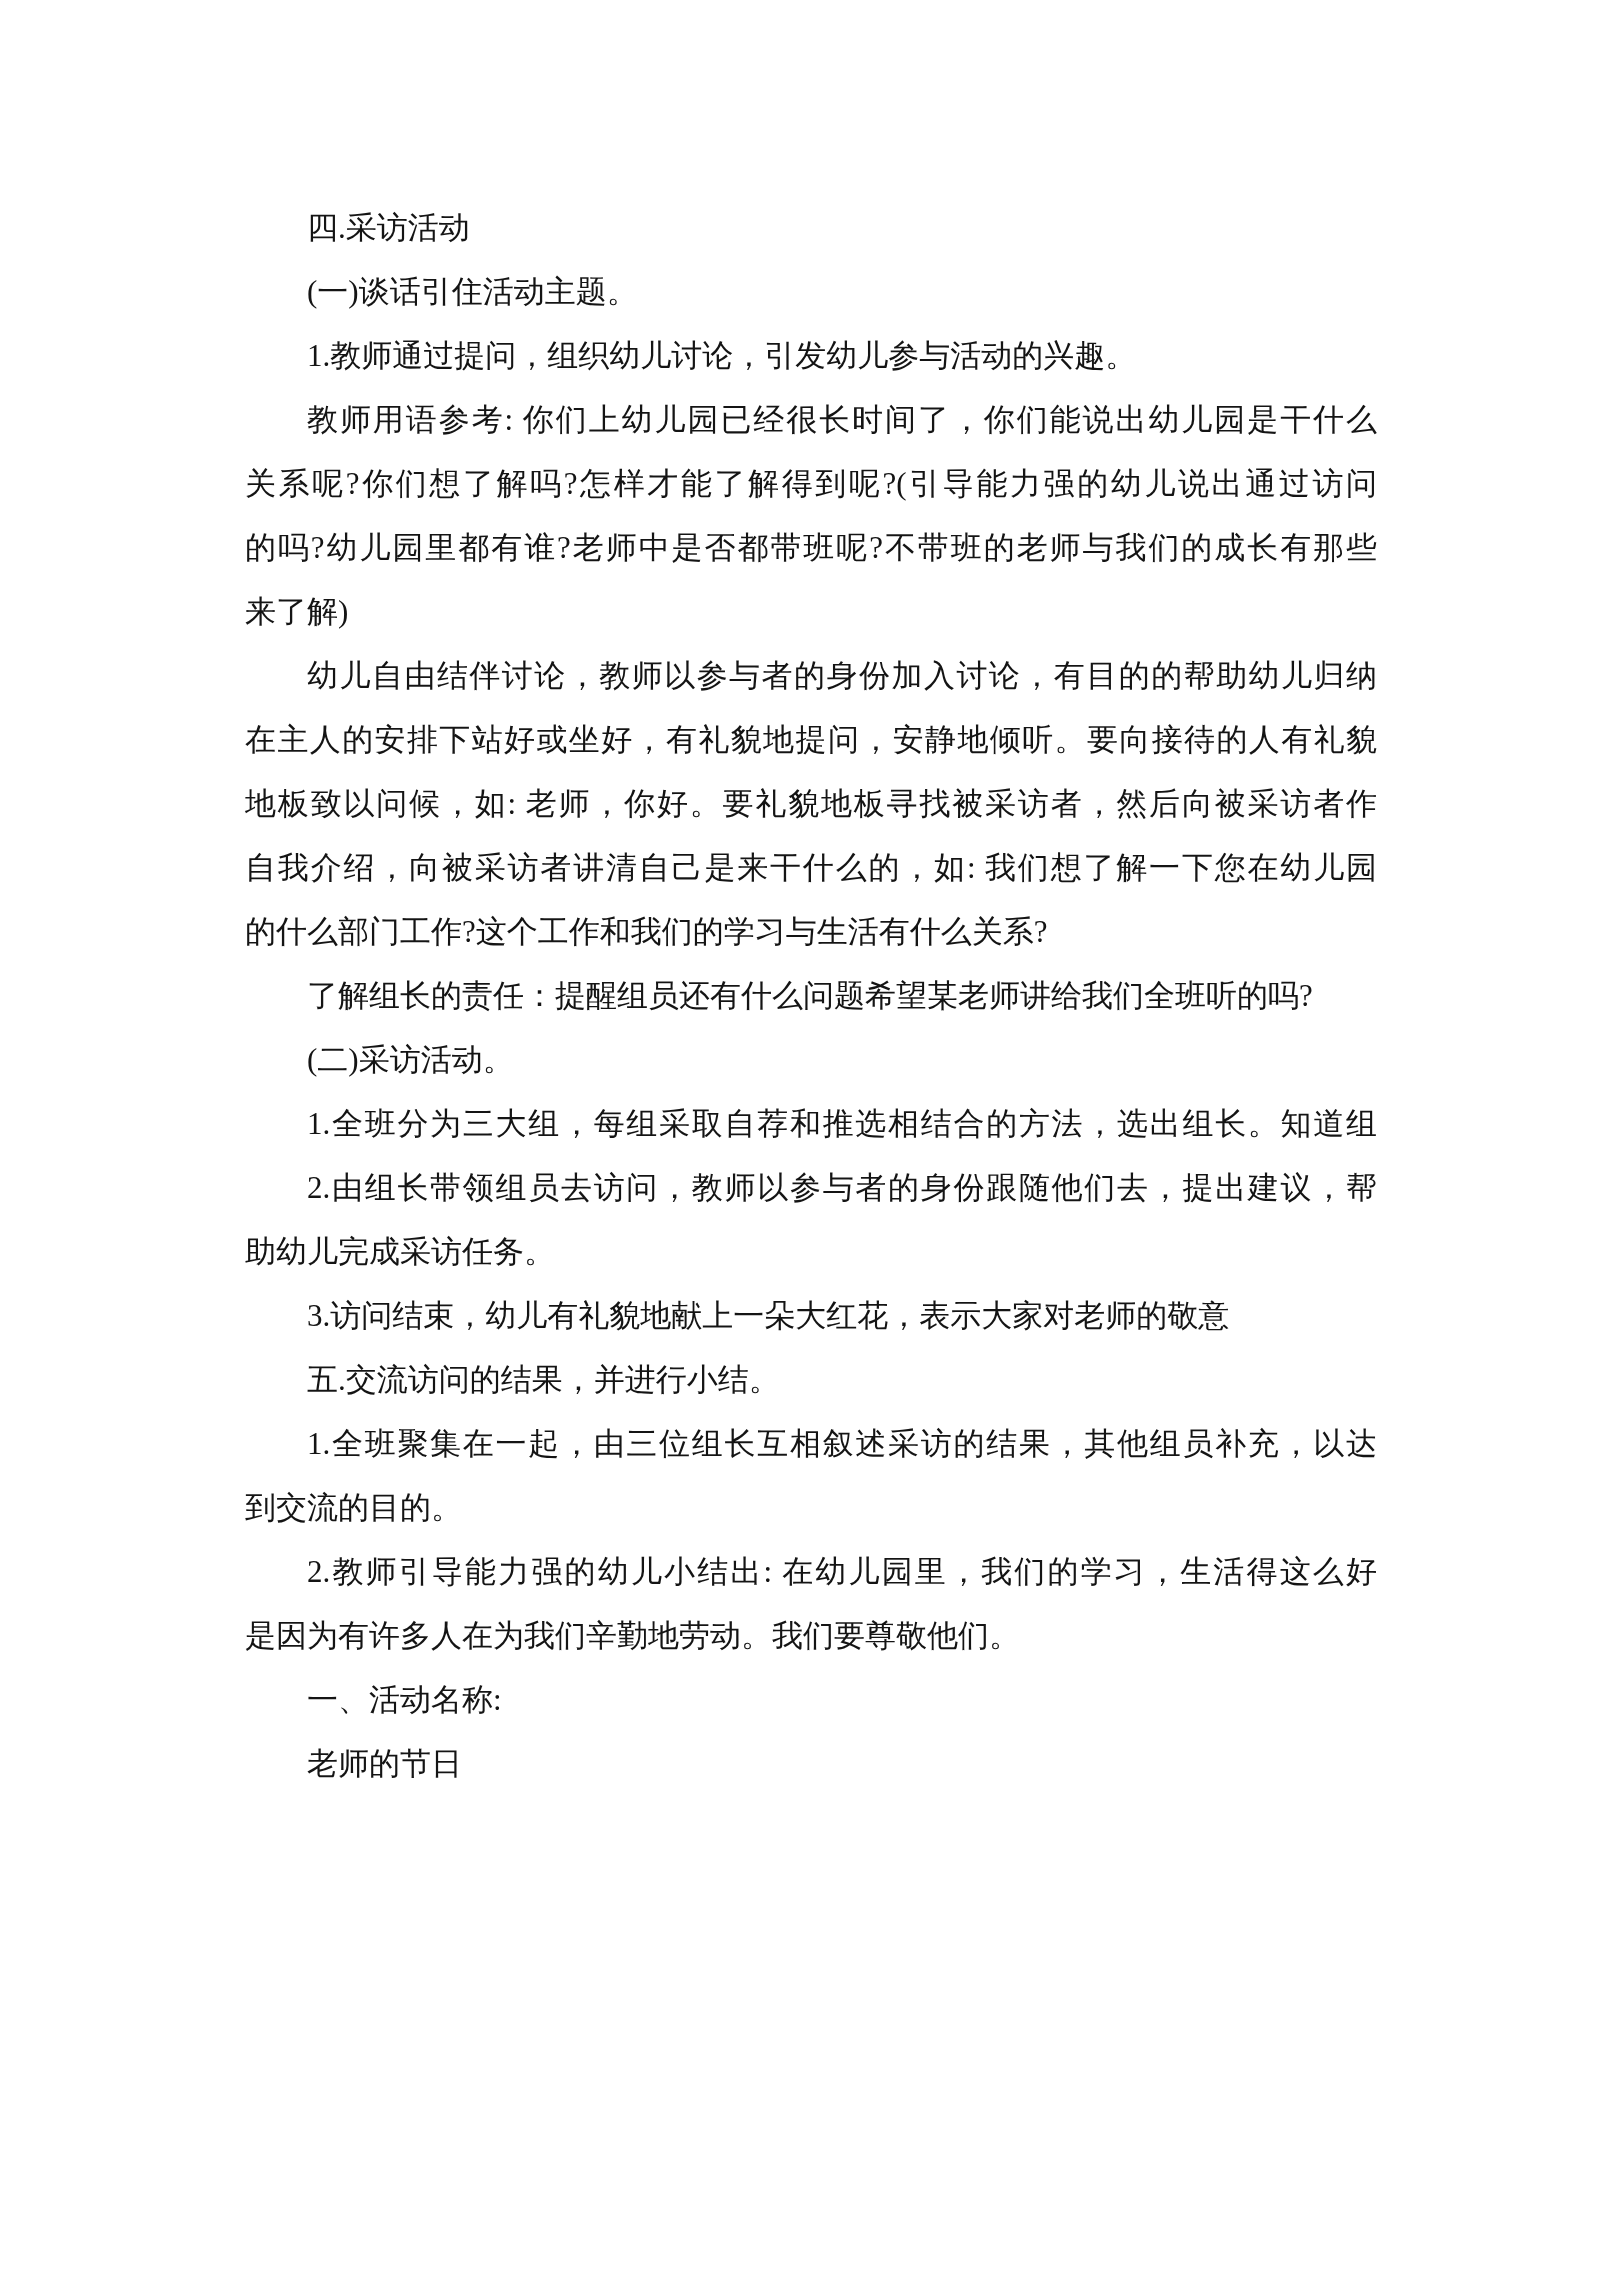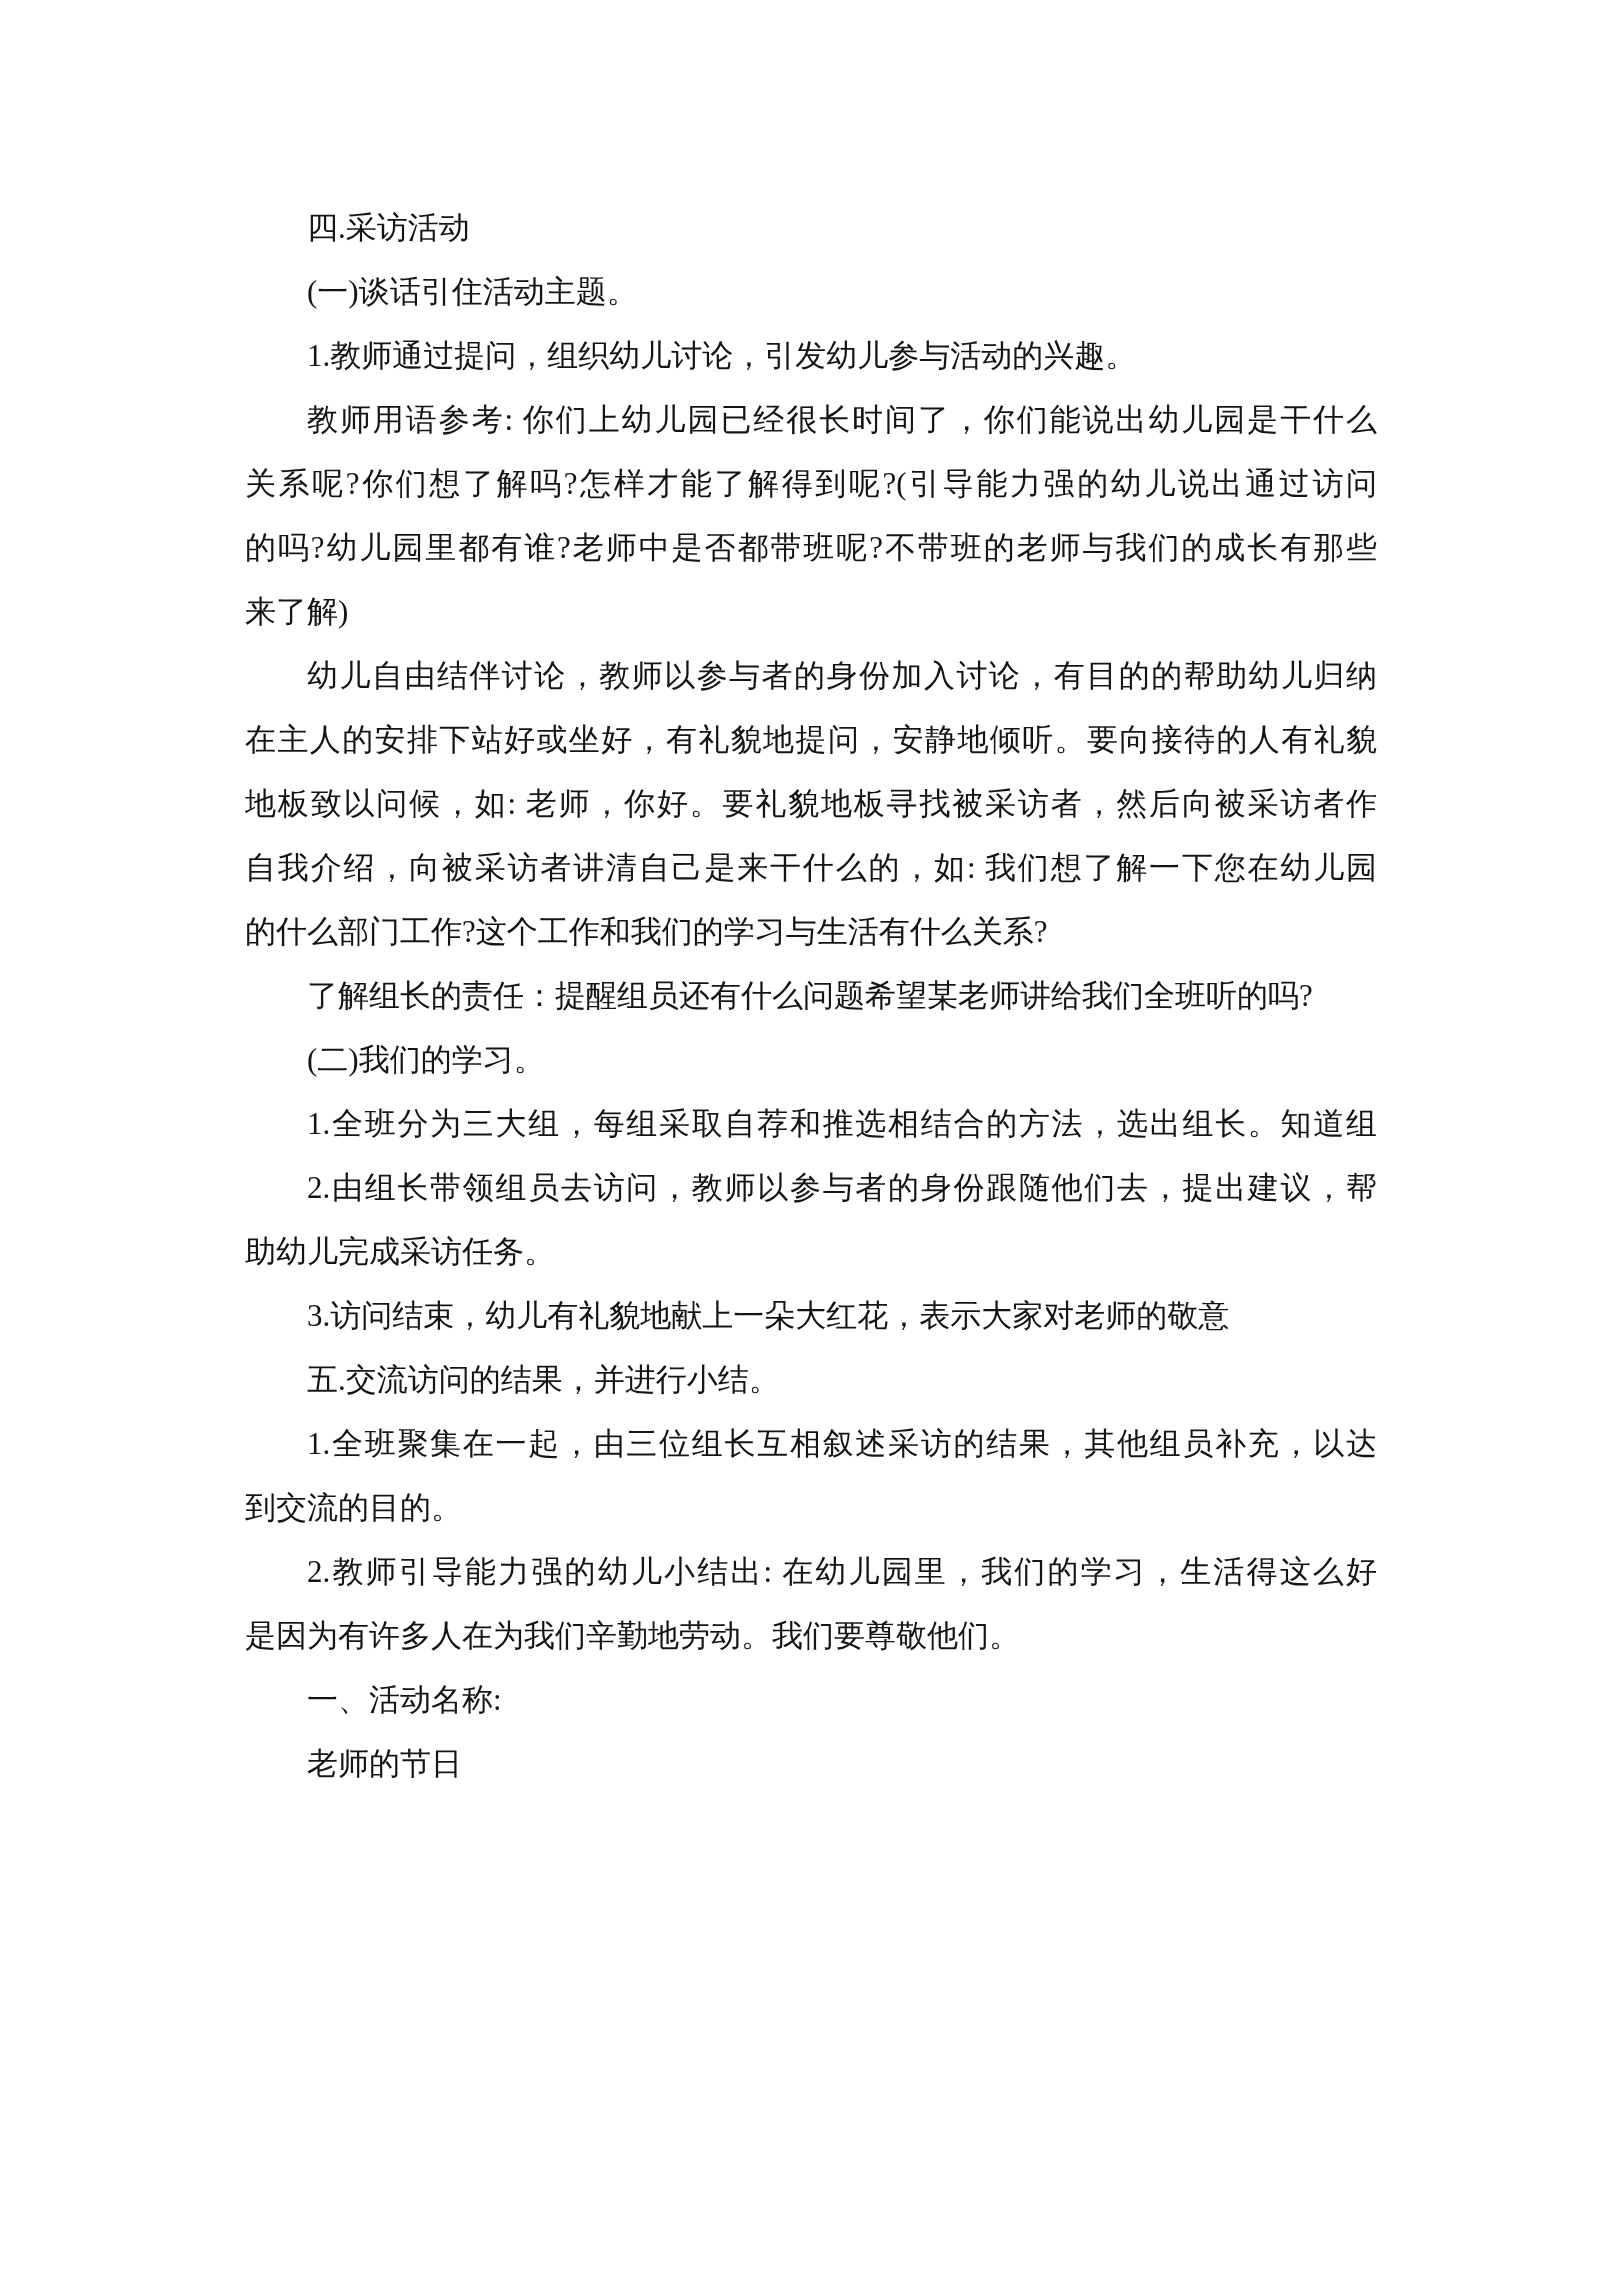--- a/index.html
+++ b/index.html
@@ -52,21 +52,21 @@
       <div class="line first full">教师用语参考: 你们上幼儿园已经很长时间了，你们能说出幼儿园是干什么</div>
       <div class="line full">关系呢?你们想了解吗?怎样才能了解得到呢?(引导能力强的幼儿说出通过访问</div>
       <div class="line full">的吗?幼儿园里都有谁?老师中是否都带班呢?不带班的老师与我们的成长有那些</div>
       <div class="line">来了解)</div>
       <div class="line first full">幼儿自由结伴讨论，教师以参与者的身份加入讨论，有目的的帮助幼儿归纳</div>
       <div class="line full">在主人的安排下站好或坐好，有礼貌地提问，安静地倾听。要向接待的人有礼貌</div>
       <div class="line full">地板致以问候，如: 老师，你好。要礼貌地板寻找被采访者，然后向被采访者作</div>
       <div class="line full">自我介绍，向被采访者讲清自己是来干什么的，如: 我们想了解一下您在幼儿园</div>
       <div class="line">的什么部门工作?这个工作和我们的学习与生活有什么关系?</div>
       <div class="line first">了解组长的责任：提醒组员还有什么问题希望某老师讲给我们全班听的吗?</div>
-      <div class="line first">(二)我们的学习。</div>
+      <div class="line first">(二)采访活动。</div>
       <div class="line first full">1.全班分为三大组，每组采取自荐和推选相结合的方法，选出组长。知道组</div>
       <div class="line first full">2.由组长带领组员去访问，教师以参与者的身份跟随他们去，提出建议，帮</div>
       <div class="line">助幼儿完成采访任务。</div>
       <div class="line first">3.访问结束，幼儿有礼貌地献上一朵大红花，表示大家对老师的敬意</div>
       <div class="line first">五.交流访问的结果，并进行小结。</div>
       <div class="line first full">1.全班聚集在一起，由三位组长互相叙述采访的结果，其他组员补充，以达</div>
       <div class="line">到交流的目的。</div>
       <div class="line first full">2.教师引导能力强的幼儿小结出: 在幼儿园里，我们的学习，生活得这么好</div>
       <div class="line">是因为有许多人在为我们辛勤地劳动。我们要尊敬他们。</div>
       <div class="line first">一、活动名称:</div>

